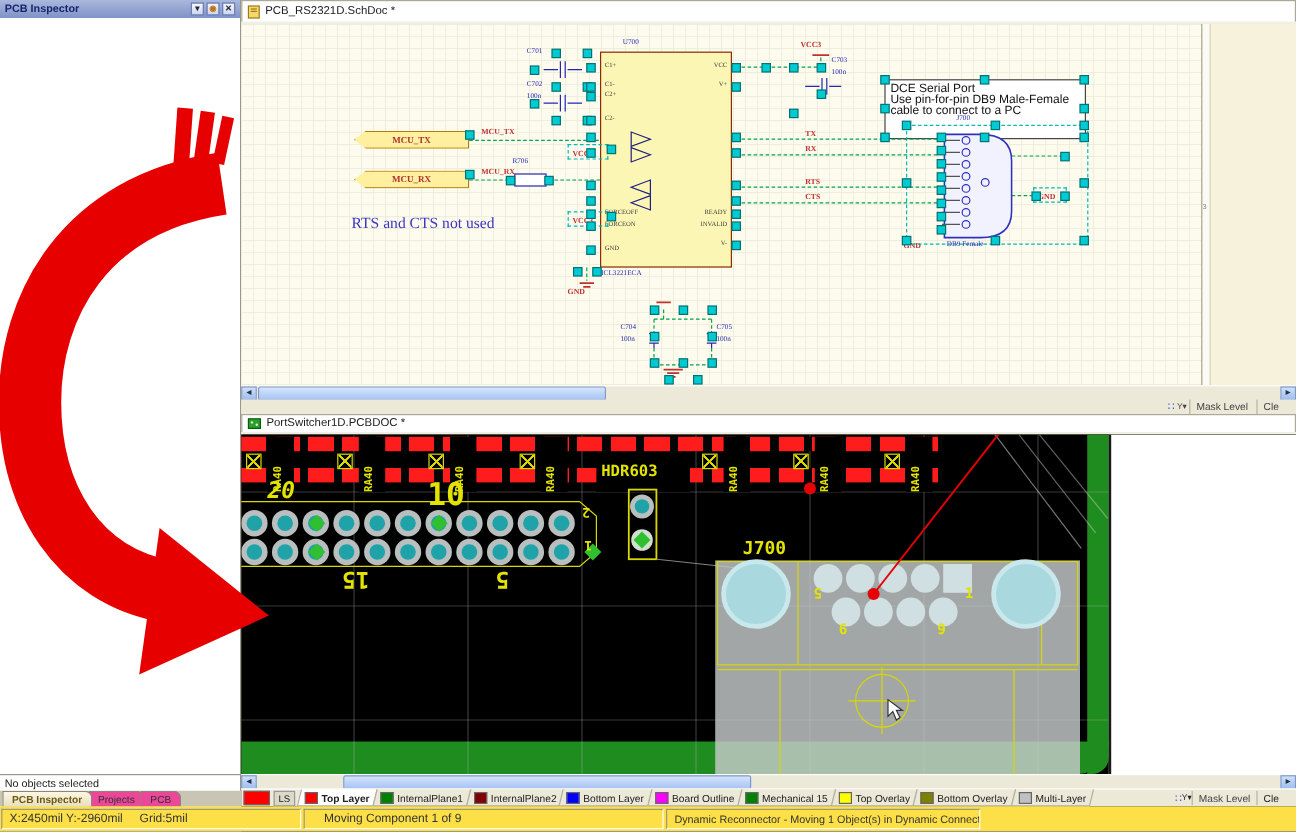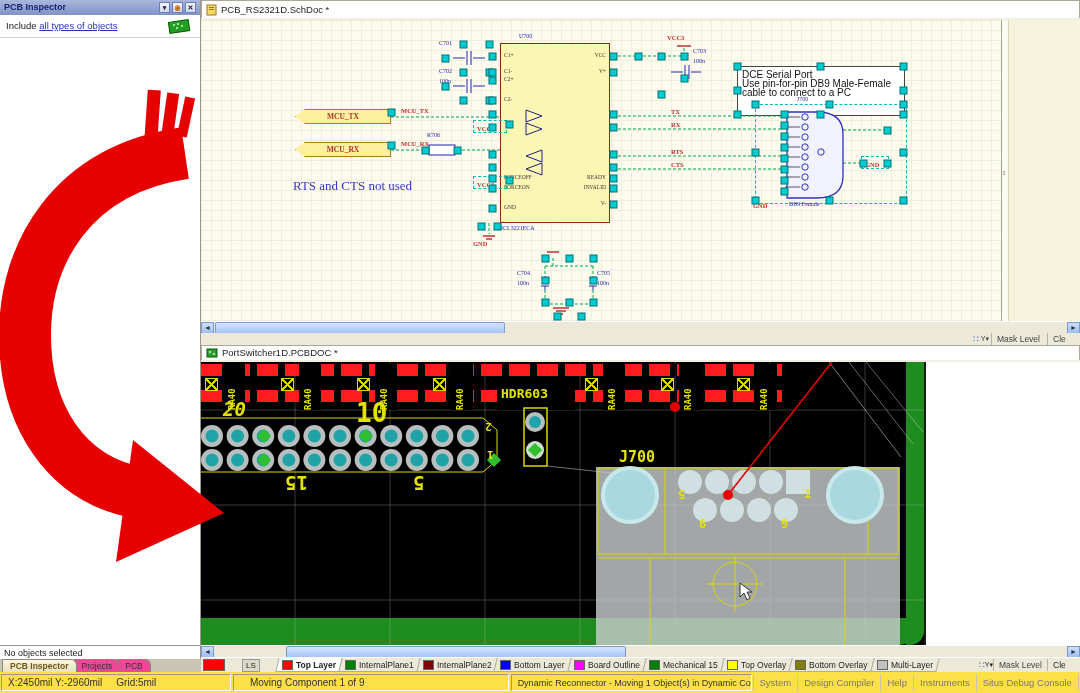--- a/index.html
+++ b/index.html
@@ -79,31 +79,20 @@
 <body>
 
 <div class="app">
 
   <div class="abs lpanel">
     <div class="abs ptitle">
       <span>PCB Inspector</span>
       <span class="abs pbtn" style="right:30px;">▾</span>
       <span class="abs pbtn" style="right:17px;color:#c07010;">◉</span>
       <span class="abs pbtn" style="right:4px;">✕</span>
-    </div>
-    <div class="abs pbody">
-      <span style="padding-left:6px;">Include</span>
-      <span class="link">all types of objects</span>
-      <svg class="abs" style="right:8px;top:4px;" width="24" height="15">
-        <rect x="1" y="2" width="20" height="11" fill="#1f9e1f" stroke="#0a5a0a" transform="rotate(-8 11 7)"></rect>
-        <circle cx="6" cy="6" r="1" fill="#d6f5d6"></circle>
-          <circle cx="10" cy="5" r="1" fill="#d6f5d6"></circle>
-        <circle cx="14" cy="7" r="1" fill="#d6f5d6"></circle>
-          <circle cx="9" cy="9" r="1" fill="#d6f5d6"></circle>
-      </svg>
     </div>
   </div>
 
   <svg class="abs" style="left:0;top:85px;z-index:40;" width="240" height="566">
     <rect x="146" y="5" width="13" height="52" fill="#e60000" transform="rotate(4 152 31)"></rect>
     <rect x="164" y="8" width="12" height="46" fill="#e60000" transform="rotate(8 170 31)"></rect>
     <rect x="181" y="12" width="10" height="40" fill="#e60000" transform="rotate(12 186 32)"></rect>
     <path d="M 185 68 C 70 85 25 170 25 250 C 25 330 65 395 140 408" fill="none" stroke="#e60000" stroke-width="52"></path>
     <polygon points="133,355 224,428 116,477" fill="#e60000"></polygon>
   </svg>
@@ -552,21 +541,21 @@
     </div>
 
     <div class="abs scroll" style="left:0;top:300px;width:879px;height:12px;">
       <div class="abs sbarrow" style="left:0;top:0;">◄</div>
       <div class="abs sbthumb" style="left:85px;top:0;width:340px;"></div>
       <div class="abs sbarrow" style="right:0;top:0;">►</div>
     </div>
 
     <div class="abs layerbar" style="left:0;top:312px;width:879px;height:15px;">
       <span class="lsw" style="width:20px;height:10px;background:#FF0000;"></span>
-      <span style="font-size:8px;border:1px solid #999;background:#ddd9c8;padding:0 3px;margin:0 17px;line-height:11px;text-align:right;">LS</span>
+      <span style="font-size:8px;border:1px solid #999;background:#ddd9c8;padding:0 3px;margin:0 3px;line-height:11px;text-align:right;">LS</span>
       <span class="ltab act">
           <i class="lsw" style="background: rgb(255, 0, 0);"></i>
           <b>Top Layer</b>
         </span>
       <span class="ltab">
           <i class="lsw" style="background: rgb(0, 128, 0);"></i>
           <span>InternalPlane1</span>
         </span>
       <span class="ltab">
           <i class="lsw" style="background: rgb(128, 0, 0);"></i>
@@ -608,23 +597,15 @@
     <div class="scell" style="width:250px;">
       <span>X:2450mil Y:-2960mil</span>
       <span style="margin-left:14px;">Grid:5mil</span>
     </div>
     <div class="scell" style="width:300px;">
       <span style="padding-left:10px;">Moving Component 1 of 9</span>
     </div>
     <div class="scell" style="width:262px;font-size:9px;">
       <span>Dynamic Reconnector - Moving 1 Object(s) in Dynamic Connect Mode (P</span>
     </div>
-    <div class="pbuttons">
-      <span class="pbtn2">System</span>
-      <span class="pbtn2">Design Compiler</span>
-      <span class="pbtn2">Help</span>
-      <span class="pbtn2">Instruments</span>
-      <span class="pbtn2">Situs Debug Console</span>
-      <span class="pbtn2">PCB</span>
-    </div>
   </div>
 
 </div>
 
 </body></html>

